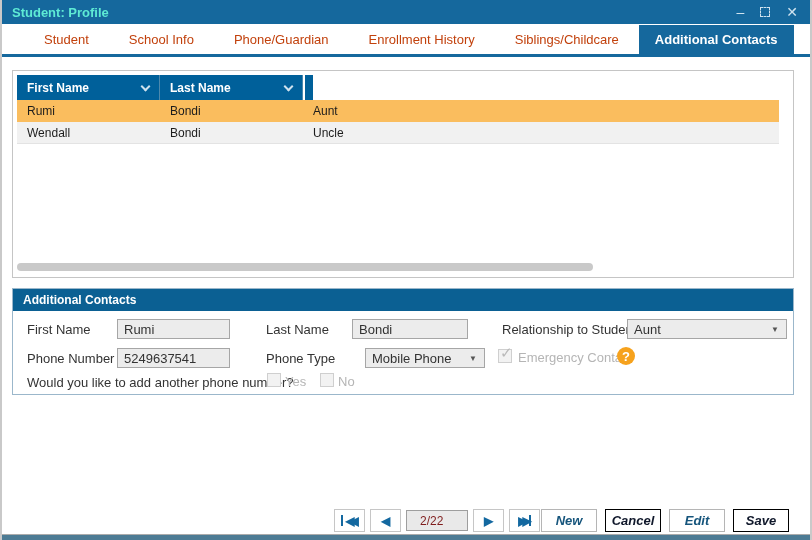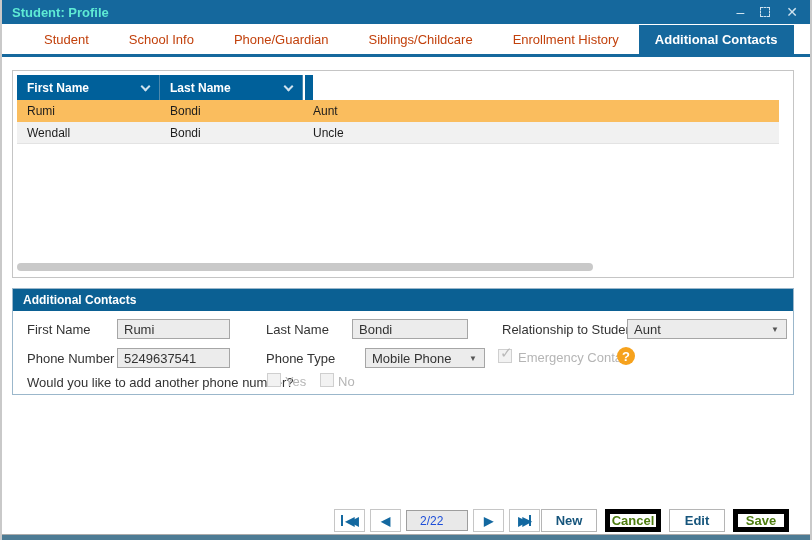--- a/index.html
+++ b/index.html
@@ -60,26 +60,26 @@
               justify-content:center; cursor:pointer; }
 
   
   .pager { position:absolute; left:332px; top:509px; display:flex; align-items:center; gap:5px; }
   .nav-btn { width:31px; height:23px; background:#fff; border:1px solid #c6c6c6; color:#1368a0;
              display:flex; align-items:center; justify-content:center; cursor:pointer; font-size:12px; font-weight:bold; }
   .nav-btn .dbl { letter-spacing:-5px; margin-right:4px; }
   .vbar { width:2px; height:11px; background:#1368a0; display:inline-block; }
   .vbar.l { margin-right:2px; } .vbar.r { margin-left:-2px; }
   .page-field { width:62px; height:21px; background:#e9e9e9; border:1px solid #9e9e9e;
-                font-size:12px; color:#1d4ed8; padding-left:13px; font-family:"Liberation Sans",sans-serif; }
+                font-size:12px; color:#7f1d1d; padding-left:13px; font-family:"Liberation Sans",sans-serif; }
   .actions { position:absolute; right:21px; top:509px; display:flex; gap:8px; }
   .act-btn { width:56px; height:23px; background:#fff; font-size:13px; font-weight:bold;
-             display:flex; align-items:center; justify-content:center; cursor:pointer; }
+             display:flex; align-items:center; justify-content:center; cursor:pointer;font-style:italic; }
   .act-btn.on  { border:1px solid #b5b5b5; color:#16557c; }
-  .act-btn.off { border:5px solid #000000; color:#4d7c0f; }
+  .act-btn.off { border:1px solid #000000; color:#0f172a; }
 
   .bottom-line  { position:absolute; left:0; bottom:5px; width:100%; height:1px; background:#ababab; }
   .bottom-strip { position:absolute; left:0; bottom:0; width:100%; height:5px; background:#4d7b94; }
 </style>
 </head>
 <body>
 
 <div class="window">
 
   <div class="titlebar">
@@ -94,22 +94,22 @@
       <span class="win-btn">
           <span>✕</span>
         </span>
     </span>
   </div>
 
   <div class="tabbar">
     <div class="tab">Student</div>
     <div class="tab">School Info</div>
     <div class="tab">Phone/Guardian</div>
+    <div class="tab">Enrollment History</div>
     <div class="tab">Siblings/Childcare</div>
-    <div class="tab">Enrollment History</div>
     <div class="tab active">Additional Contacts</div>
   </div>
 
   <div class="table-panel">
     <div class="t-header">
       <div class="th c1">
         <span>First Name</span>
         <span class="sp"></span>
           <span class="chev"></span>
       </div>

